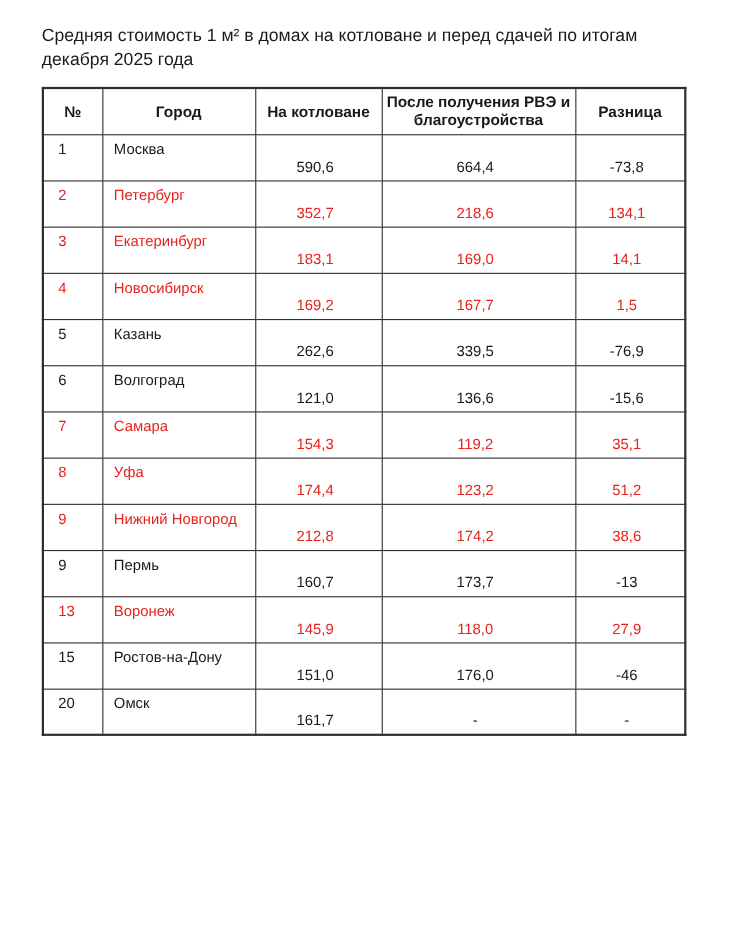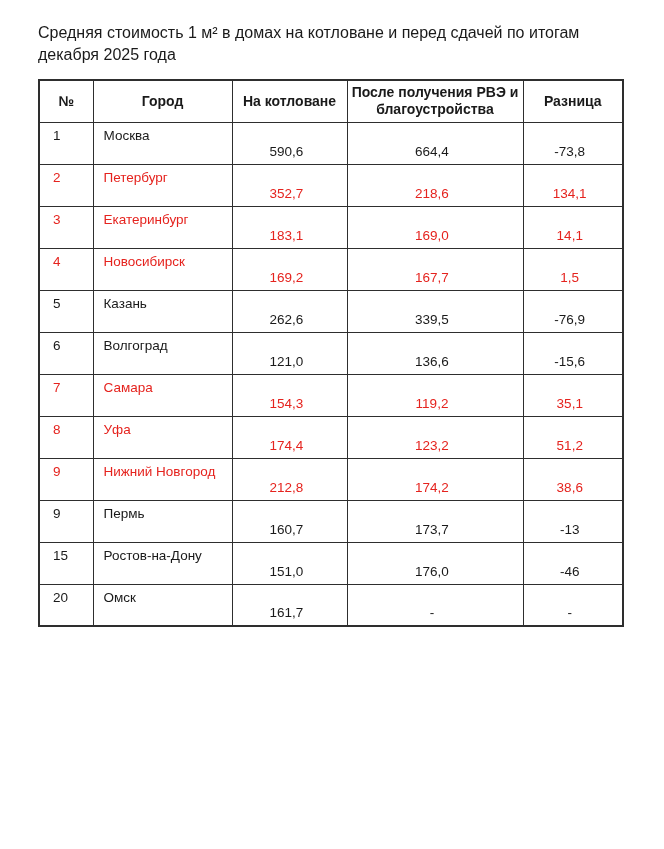--- a/index.html
+++ b/index.html
@@ -164,20 +164,27 @@
           <td class="val">174,2</td>
           <td class="val">38,6</td>
         </tr>
         <tr>
           <td class="num">9</td>
           <td class="city">Пермь</td>
           <td class="val">160,7</td>
           <td class="val">173,7</td>
           <td class="val">-13</td>
         </tr>
+        <tr class="red">
+          <td class="num">13</td>
+          <td class="city">Воронеж</td>
+          <td class="val">145,9</td>
+          <td class="val">118,0</td>
+          <td class="val">27,9</td>
+        </tr>
         <tr>
           <td class="num">15</td>
           <td class="city">Ростов-на-Дону</td>
           <td class="val">151,0</td>
           <td class="val">176,0</td>
           <td class="val">-46</td>
         </tr>
         <tr>
           <td class="num">20</td>
           <td class="city">Омск</td>

